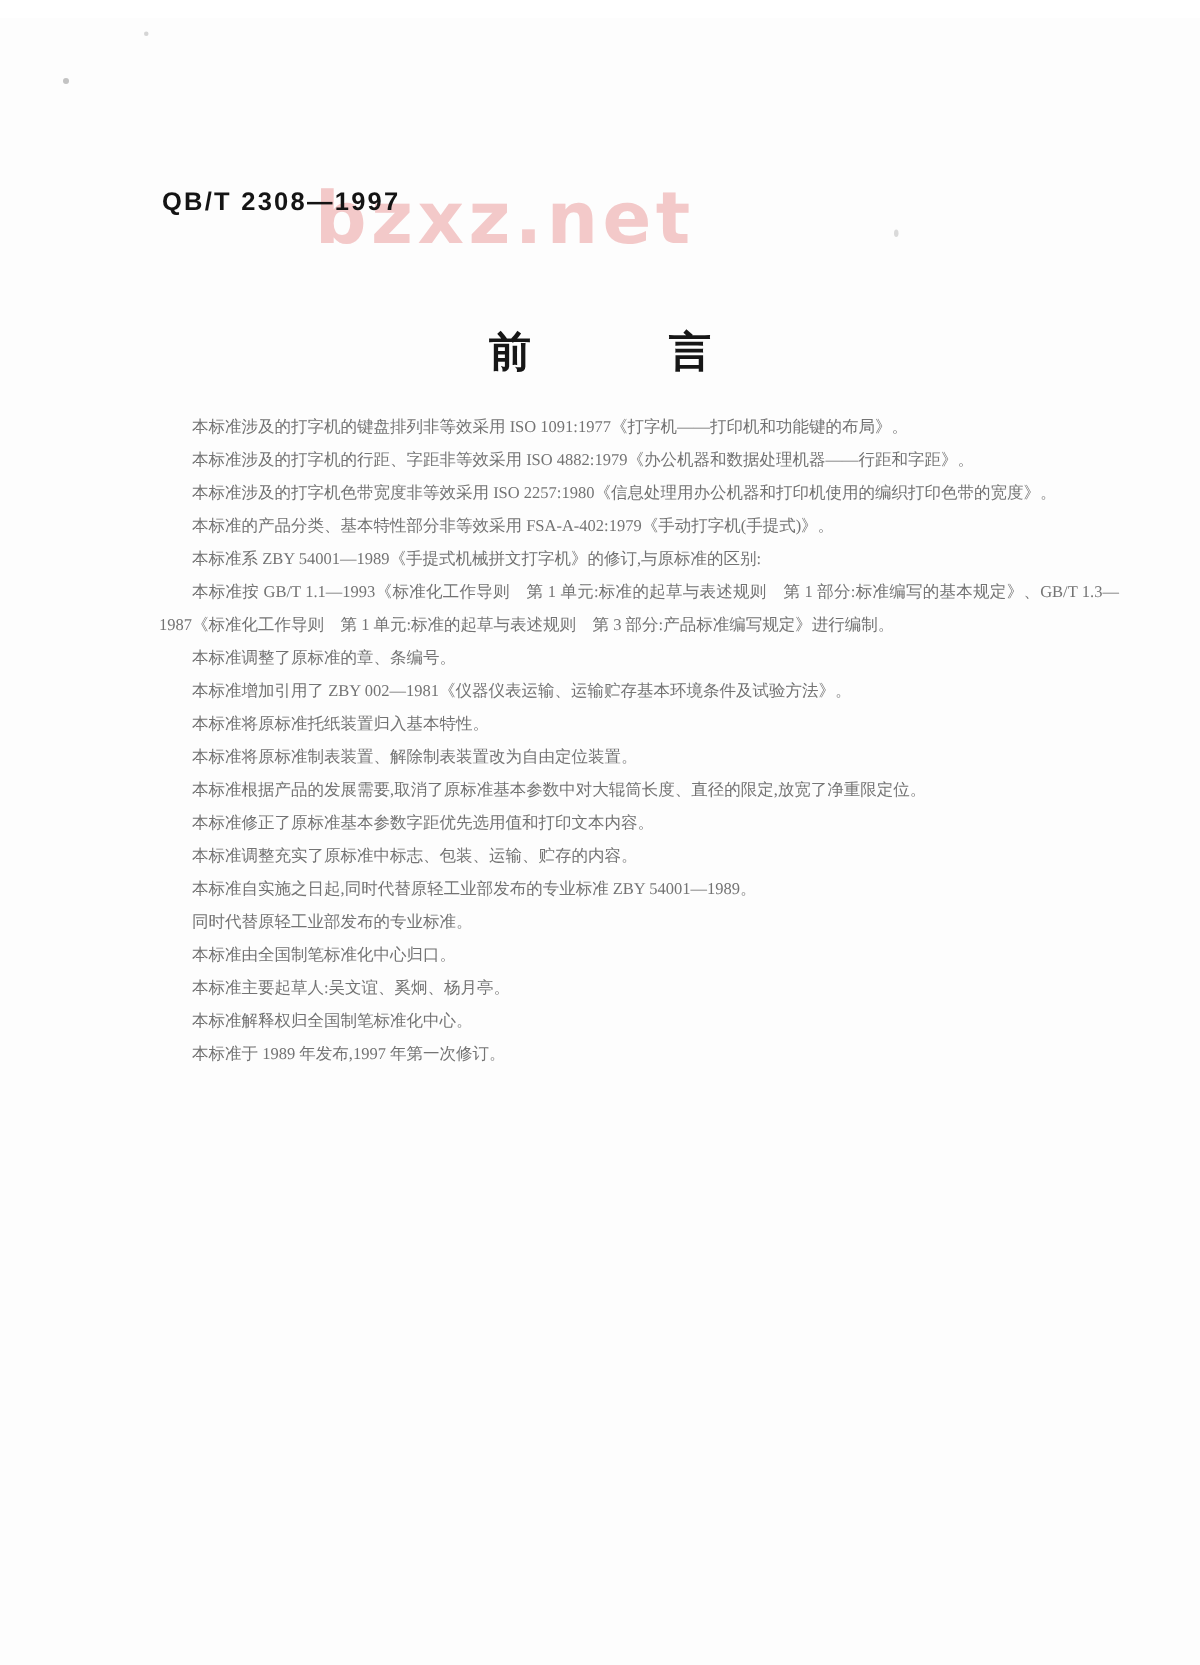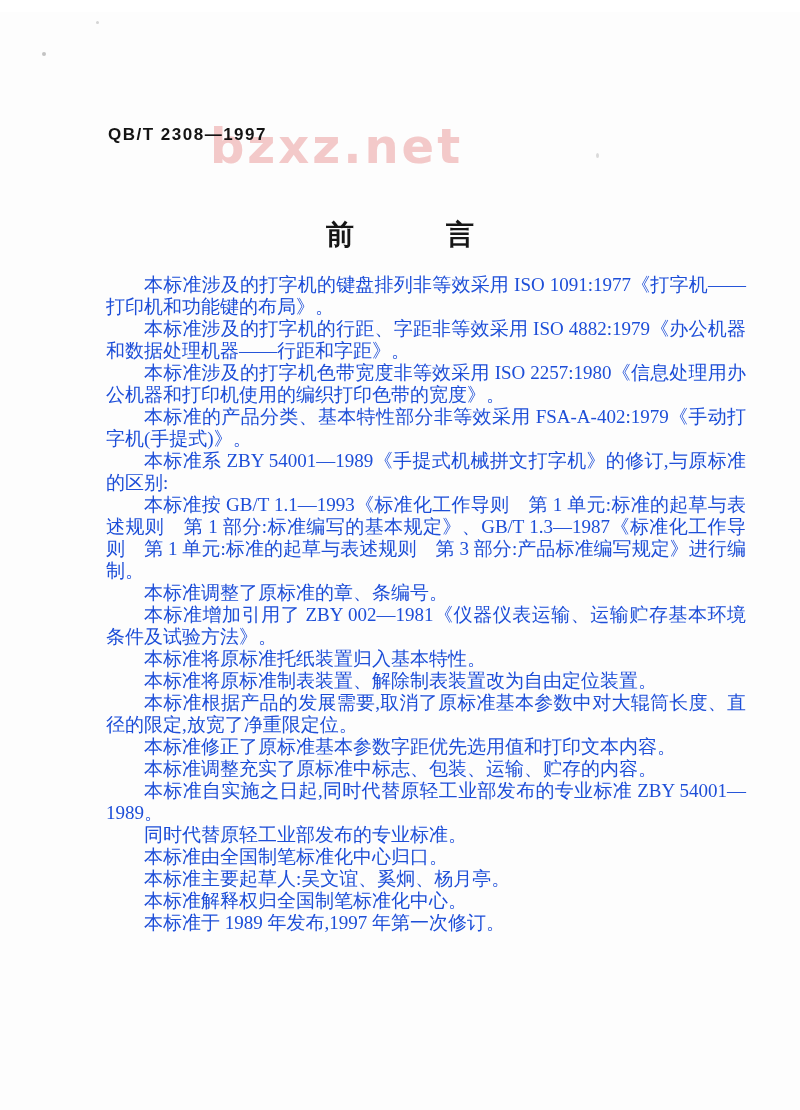--- a/index.html
+++ b/index.html
@@ -49,24 +49,24 @@
     font-size: 28px;
     font-weight: 700;
     color: #161616;
   }
   .body-text {
     position: absolute;
     left: 106px;
     top: 262px;
     width: 640px;
     z-index: 2;
-    font-size: 19px;
+    font-size: 11px;
     line-height: 22px;
     text-align: justify;
-    color: #1d4ed8;
+    color: #737373;
   }
   .body-text p { margin: 0; text-indent: 2em; }
   .page-number {
     position: absolute;
     left: 688px;
     top: 1112px;
     z-index: 2;
     font-size: 14px;
     letter-spacing: 1px;
     color: #2e2e2e;

